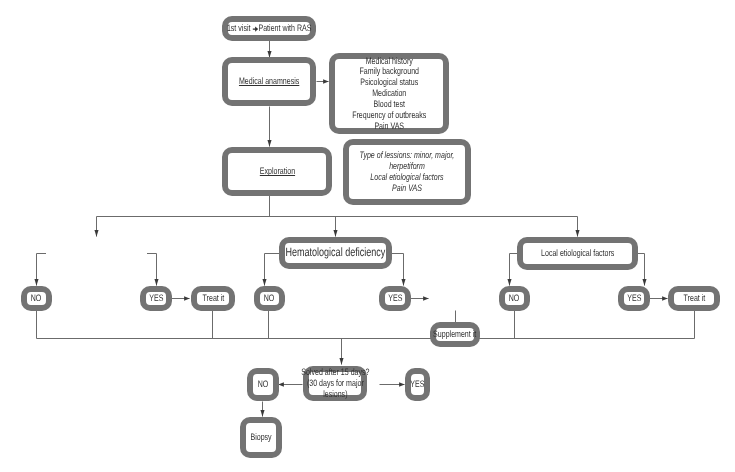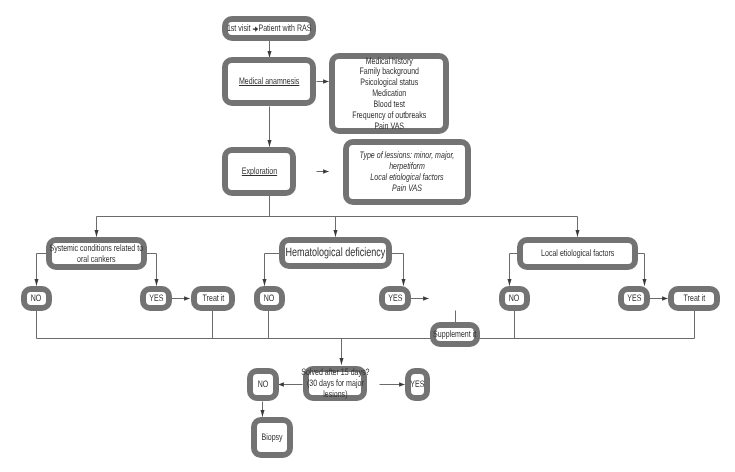--- a/index.html
+++ b/index.html
@@ -86,31 +86,28 @@
 </div>
 
 <div class="node" style="left:222px;top:57px;width:94px;height:49px;font-size:9.4px;">
   <span class="t u">Medical anamnesis</span>
 </div>
 
 <div class="node" style="left:329px;top:41px;width:120px;height:81px;font-size:9.4px;margin-top:12px;">
   <span class="t"><span class="ln">Medical history</span><br><span class="ln">Family background</span><br><span class="ln">Psicological status</span><br><span class="ln">Medication</span><br><span class="ln">Blood test</span><br><span class="ln">Frequency of outbreaks</span><br><span class="ln">Pain VAS</span></span>
 </div>
 
-<div class="node" style="left:222px;top:147px;width:74px;height:49px;font-size:9.4px;">
+<div class="node" style="left:222px;top:147px;width:110px;height:49px;font-size:9.4px;">
   <span class="t u">Exploration</span>
 </div>
 
 <div class="node" style="left:343px;top:139px;width:128px;height:66px;font-size:9.4px;font-style:italic;">
   <span class="t"><span class="ln">Type of lessions: minor, major,</span><br><span class="ln">herpetiform</span><br><span class="ln">Local etiological factors</span><br><span class="ln">Pain VAS</span></span>
 </div>
 
-<div class="node" style="left:46px;top:237px;width:101px;height:33px;font-size:9.4px;">
-  <span class="t"><span class="ln">Systemic conditions related to</span><br><span class="ln">oral cankers</span></span>
-</div>
 
 <div class="node" style="left:279px;top:237px;width:113px;height:32px;font-size:12px;">
   <span class="t">Hematological deficiency</span>
 </div>
 
 <div class="node" style="left:517px;top:237px;width:121px;height:33px;font-size:9.4px;">
   <span class="t">Local etiological factors</span>
 </div>
 
 <div class="node" style="left:21px;top:286px;width:31px;height:25px;font-size:9.4px;">
@@ -143,17 +140,17 @@
 
 <div class="node" style="left:303px;top:366px;width:64px;height:35px;font-size:9.4px;">
   <span class="t"><span class="ln">Solved after 15 days?</span><br><span class="ln">(30 days for major</span><br><span class="ln">lesions)</span></span>
 </div>
 <div class="node" style="left:247px;top:368px;width:32px;height:33px;font-size:9.4px;">
   <span class="t">NO</span>
 </div>
 <div class="node" style="left:405px;top:368px;width:25px;height:33px;font-size:9.4px;">
   <span class="t">YES</span>
 </div>
-<div class="node" style="left:240px;top:417px;width:42px;height:41px;font-size:9.4px;margin-left:11px;">
+<div class="node" style="left:240px;top:417px;width:42px;height:41px;font-size:9.4px;">
   <span class="t">Biopsy</span>
 </div>
 
 </div>
 
 </body></html>

